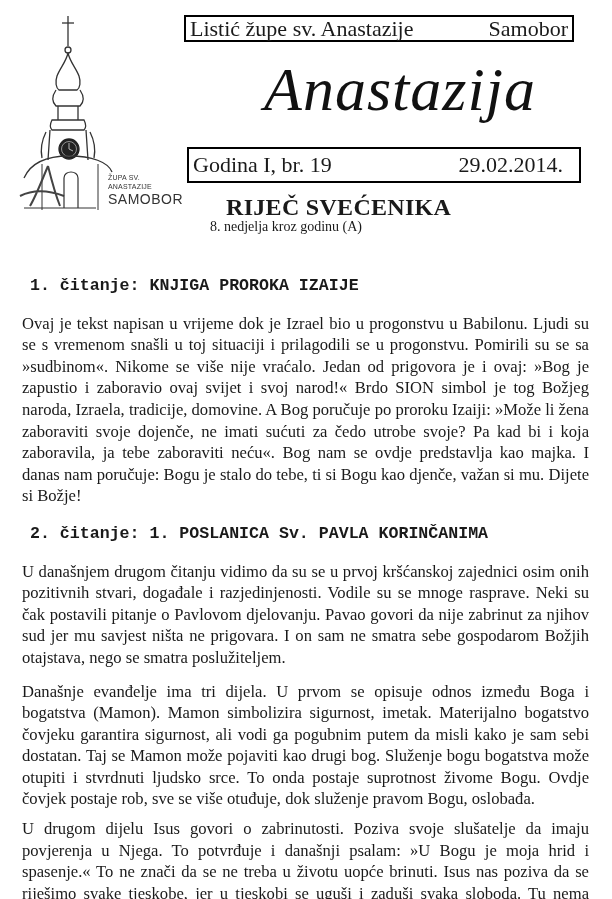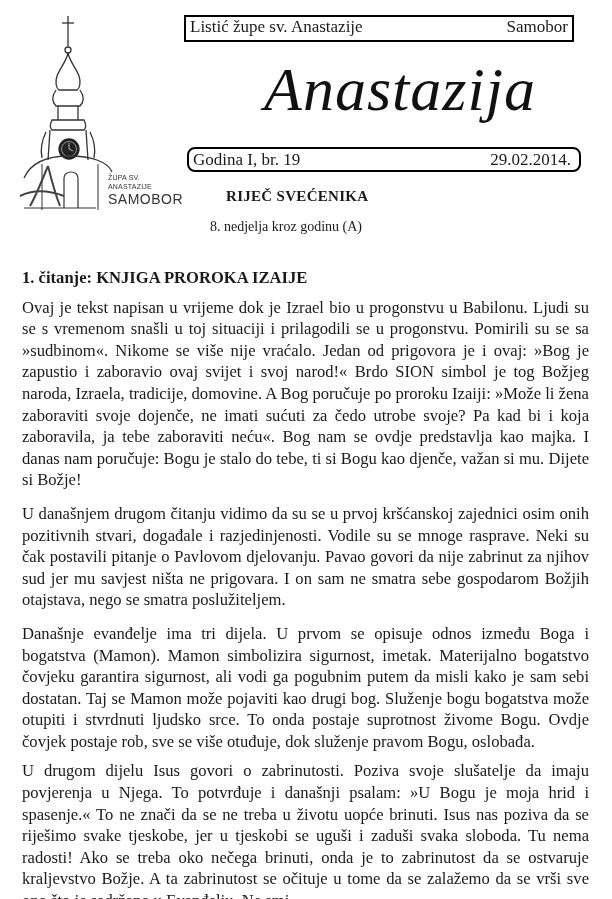--- a/index.html
+++ b/index.html
@@ -42,53 +42,52 @@
       display: block;
       margin-top: 1px;
     }
     .header-box {
       position: absolute;
       border: 2px solid #000;
       box-sizing: border-box;
       display: flex;
       justify-content: space-between;
       align-items: center;
-      font-size: 17px;
+      font-size: 22px;
       line-height: 1;
       padding: 0 4px;
     }
     .box-top {
       left: 184px;
       top: 15px;
       width: 390px;
       height: 27px;
       padding-top: 0;
       align-items: flex-start;
     }
     .box-top span { margin-top: 1px; }
     .box-bottom {
       left: 187px;
       top: 147px;
       width: 394px;
-      height: 25px;
-      border-radius: 8px;
+      height: 36px;
     }
-    .box-bottom .right { margin-right: 4px; }
+    .box-bottom .right { margin-right: 12px; }
     .masthead {
       position: absolute;
       left: 230px;
       top: 48px;
       width: 340px;
       height: 95px;
     }
     .section-title {
       position: absolute;
       left: 226px;
-      top: 188px;
-      font-size: 15px;
+      top: 194px;
+      font-size: 24px;
       font-weight: bold;
       letter-spacing: 0.3px;
     }
     .section-subtitle {
       position: absolute;
       left: 210px;
       top: 219px;
       font-size: 14px;
       font-weight: bold;
       font-weight: normal;
@@ -97,24 +96,25 @@
       position: absolute;
       left: 14px;
       top: 259px;
       width: 583px;
       font-size: 16.6px;
       line-height: 21.6px;
       text-align: justify;
     }
     .reading { margin: 0 0 12px 0; }
     .reading h2 {
-      margin: 8px;
+      margin: 16px;
       font-size: 16.6px;
       line-height: 21.6px;
       font-weight: bold;
+      font-family: Liberation Mono, monospace;
     }
     .reading p {
       margin: 8px;
       text-align: justify;
       hyphens: manual;
     }
   </style>
 </head>
 <body>
 
@@ -174,19 +174,20 @@
 
 <div class="section-title">RIJEČ SVEĆENIKA</div>
 <div class="section-subtitle">8. nedjelja kroz godinu (A)</div>
 
 <div class="content">
   <div class="reading">
     <h2>1. čitanje: KNJIGA PROROKA IZAIJE</h2>
     <p>Ovaj je tekst napisan u vrijeme dok je Izrael bio u progonstvu u Babilonu. Ljudi su se s vremenom snašli u toj situaciji i prilagodili se u progonstvu. Pomirili su se sa »sud­binom«. Nikome se više nije vraćalo. Jedan od prigovora je i ovaj: »Bog je zapustio i zaboravio ovaj svijet i svoj narod!« Brdo SION simbol je tog Božjeg naroda, Izraela, tradicije, domovine. A Bog poručuje po proroku Izaiji: »Može li žena zaboraviti svoje dojenče, ne imati sućuti za čedo utrobe svoje? Pa kad bi i koja zaboravila, ja tebe zabo­raviti neću«. Bog nam se ovdje predstavlja kao majka. I danas nam poručuje: Bogu je stalo do tebe, ti si Bogu kao djenče, važan si mu. Dijete si Božje!</p>
   </div>
   <div class="reading">
+    <h2>2. čitanje: 1. POSLANICA Sv. PAVLA KORINČANIMA</h2>
     <p>U današnjem drugom čitanju vidimo da su se u prvoj kršćanskoj zajednici osim onih pozitivnih stvari, događale i razjedinjenosti. Vodile su se mnoge rasprave. Neki su čak postavili pitanje o Pavlovom djelovanju. Pavao govori da nije zabrinut za njihov sud jer mu savjest ništa ne prigovara. I on sam ne smatra sebe gospodarom Božjih otajstava, nego se smatra poslužiteljem.</p>
   </div>
   <div class="reading">
     <p>Današnje evanđelje ima tri dijela. U prvom se opisuje odnos između Boga i bogatstva (Mamon). Mamon simbolizira sigurnost, imetak. Materijalno bogatstvo čovjeku gar­antira sigurnost, ali vodi ga pogubnim putem da misli kako je sam sebi dostatan. Taj se Mamon može pojaviti kao drugi bog. Služenje bogu bogatstva može otupiti i stvrdnuti ljudsko srce. To onda postaje suprotnost živome Bogu. Ovdje čovjek postaje rob, sve se više otuđuje, dok služenje pravom Bogu, oslobađa.</p>
     <p>U drugom dijelu Isus govori o zabrinutosti. Poziva svoje slušatelje da imaju povjerenja u Njega. To potvrđuje i današnji psalam: »U Bogu je moja hrid i spasenje.« To ne znači da se ne treba u životu uopće brinuti. Isus nas poziva da se riješimo svake tjeskobe, jer u tjeskobi se uguši i zaduši svaka sloboda. Tu nema radosti! Ako  se treba oko nečega brinuti, onda je to zabrinutost da se ostvaruje kraljevstvo Božje. A ta zabrinutost se očituje u tome da se zalažemo da se vrši sve ono što je sadržano u Evanđelju. Ne smi</p>
   </div>
 </div>
 
 </body></html>

